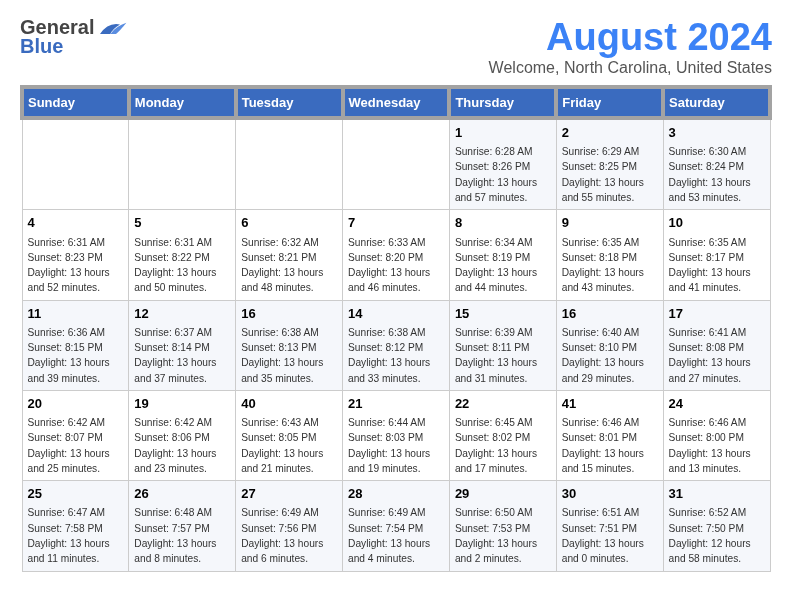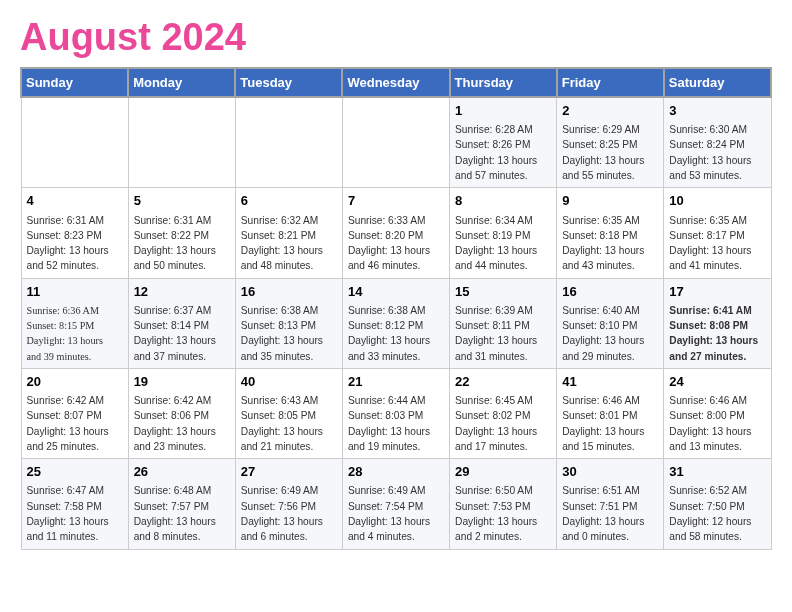--- a/index.html
+++ b/index.html
@@ -29,41 +29,41 @@
     .logo-row {
       display: flex;
       align-items: center;
     }
     .title-section {
       text-align: right;
     }
     .month-title {
       font-size: 38px;
       font-weight: bold;
-      color: #ec4899;
+      color: #3b82f6;
     }
     .location-title {
       font-size: 16px;
       color: #555;
     }
     table {
       width: 100%;
       border-collapse: collapse;
       table-layout: fixed;
     }
     thead tr {
       background-color: #3a6bbf;
       color: #fff;
     }
     thead th {
       padding: 6px 4px;
       font-size: 13px;
       font-weight: bold;
       text-align: left;
-      border: 2px solid #a3a3a3;
+      border: 4px solid #a3a3a3;
     }
     tbody tr {
       vertical-align: top;
     }
     tbody td {
       border: 1px solid #ccc;
       padding: 4px 5px;
       font-size: 10.5px;
       line-height: 1.4;
       height: 80px;
@@ -83,22 +83,33 @@
       font-size: 10.2px;
     }
     .empty-cell {
       background: #fff !important;
     }
   </style>
 </head>
 <body>
 
 <div class="header-section">
+  <div class="logo">
+    <div class="logo-row">
+      <span style="font-size:20px;font-weight:bold;color:#444;">General</span>
+      <svg class="logo-bird" viewBox="0 0 40 25" xmlns="http://www.w3.org/2000/svg">
+        <path d="M5 20 Q15 5 30 8 Q20 14 18 20 Z" fill="#3a6bbf"></path>
+        <path d="M18 20 Q25 10 38 6 Q30 16 25 20 Z" fill="#5a8de0"></path>
+      </svg>
+    </div>
+    <span style="font-size:20px;font-weight:bold;color:#3a6bbf;margin-top:-4px;">Blue</span>
+  </div>
   <div class="title-section">
     <div class="month-title">August 2024</div>
+    <div class="location-title">Welcome, North Carolina, United States</div>
   </div>
 </div>
 
 <table>
   <thead>
     <tr>
     <th>Sunday</th>
         <th>Monday</th>
         <th>Tuesday</th>
         <th>Wednesday</th>
@@ -150,21 +161,21 @@
         <td><span class="day-number">9</span><span class="day-info" style="white-space: pre-line;">Sunrise: 6:35 AM
 Sunset: 8:18 PM
 Daylight: 13 hours
 and 43 minutes.</span></td>
         <td><span class="day-number">10</span><span class="day-info" style="white-space: pre-line;">Sunrise: 6:35 AM
 Sunset: 8:17 PM
 Daylight: 13 hours
 and 41 minutes.</span></td>
       </tr>
       <tr>
-        <td><span class="day-number">11</span><span class="day-info" style="white-space: pre-line; font-family: Liberation Serif, serif;">Sunrise: 6:36 AM
+        <td><span class="day-number">11</span><span class="day-info" style="white-space: pre-line;">Sunrise: 6:36 AM
 Sunset: 8:15 PM
 Daylight: 13 hours
 and 39 minutes.</span></td>
         <td><span class="day-number">12</span><span class="day-info" style="white-space: pre-line;">Sunrise: 6:37 AM
 Sunset: 8:14 PM
 Daylight: 13 hours
 and 37 minutes.</span></td>
         <td><span class="day-number">16</span><span class="day-info" style="white-space: pre-line;">Sunrise: 6:38 AM
 Sunset: 8:13 PM
 Daylight: 13 hours
@@ -174,21 +185,21 @@
 Daylight: 13 hours
 and 33 minutes.</span></td>
         <td><span class="day-number">15</span><span class="day-info" style="white-space: pre-line;">Sunrise: 6:39 AM
 Sunset: 8:11 PM
 Daylight: 13 hours
 and 31 minutes.</span></td>
         <td><span class="day-number">16</span><span class="day-info" style="white-space: pre-line;">Sunrise: 6:40 AM
 Sunset: 8:10 PM
 Daylight: 13 hours
 and 29 minutes.</span></td>
-        <td><span class="day-number">17</span><span class="day-info" style="white-space: pre-line; font-weight: bold;">Sunrise: 6:41 AM
+        <td><span class="day-number">17</span><span class="day-info" style="white-space: pre-line;">Sunrise: 6:41 AM
 Sunset: 8:08 PM
 Daylight: 13 hours
 and 27 minutes.</span></td>
       </tr>
       <tr>
         <td><span class="day-number">20</span><span class="day-info" style="white-space: pre-line;">Sunrise: 6:42 AM
 Sunset: 8:07 PM
 Daylight: 13 hours
 and 25 minutes.</span></td>
         <td><span class="day-number">19</span><span class="day-info" style="white-space: pre-line;">Sunrise: 6:42 AM

